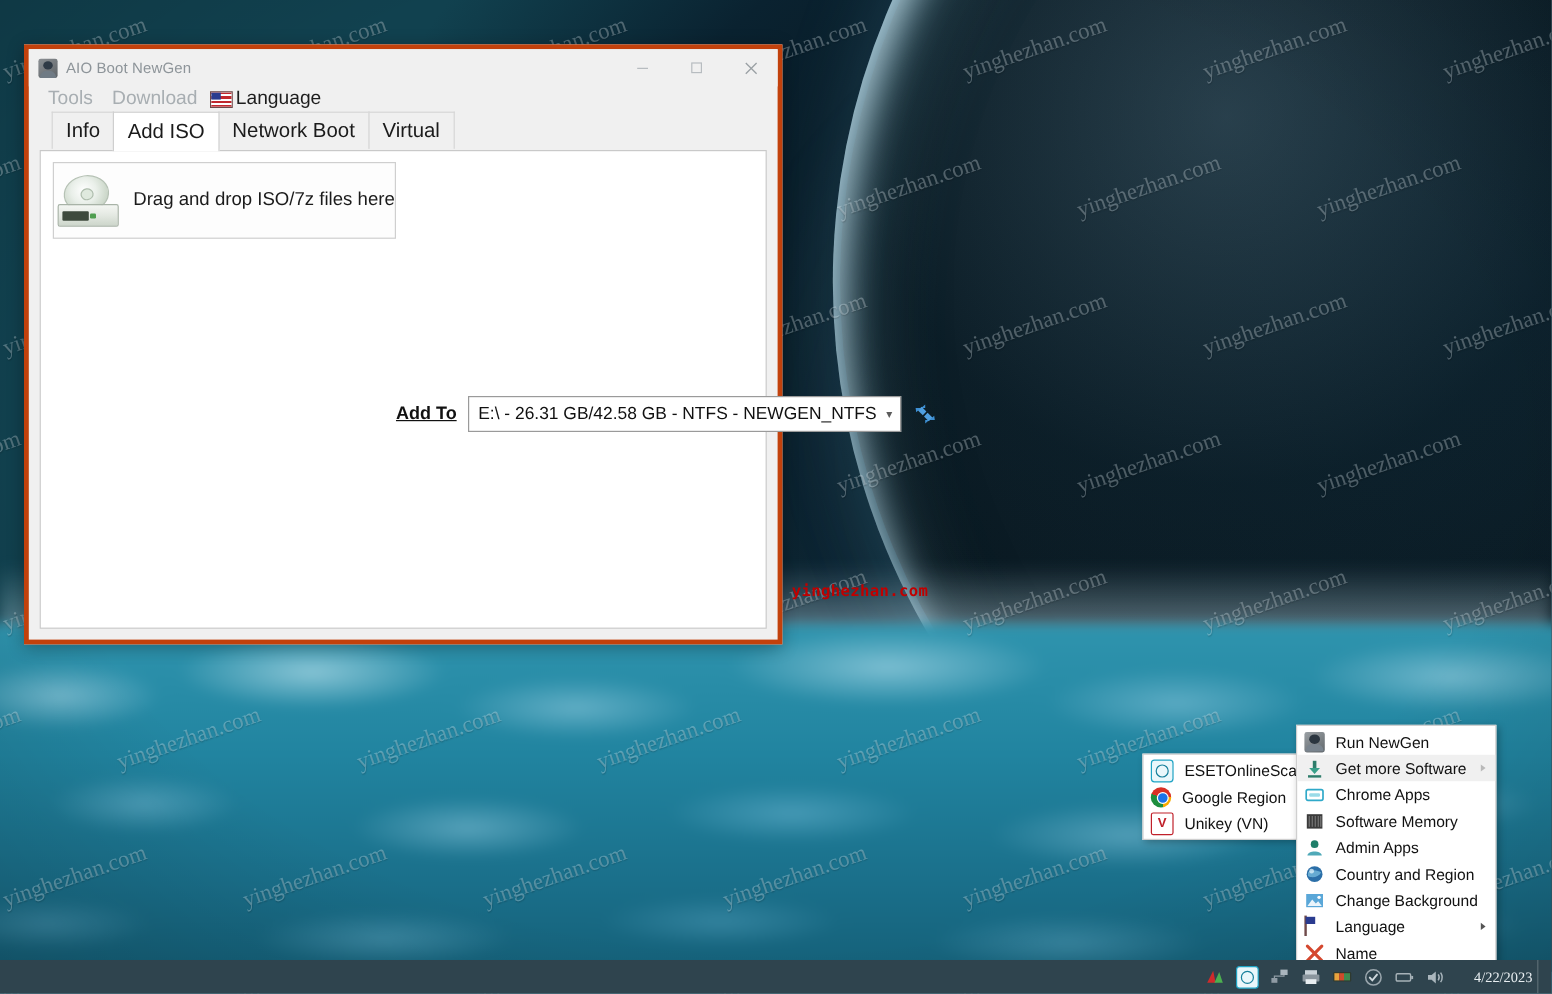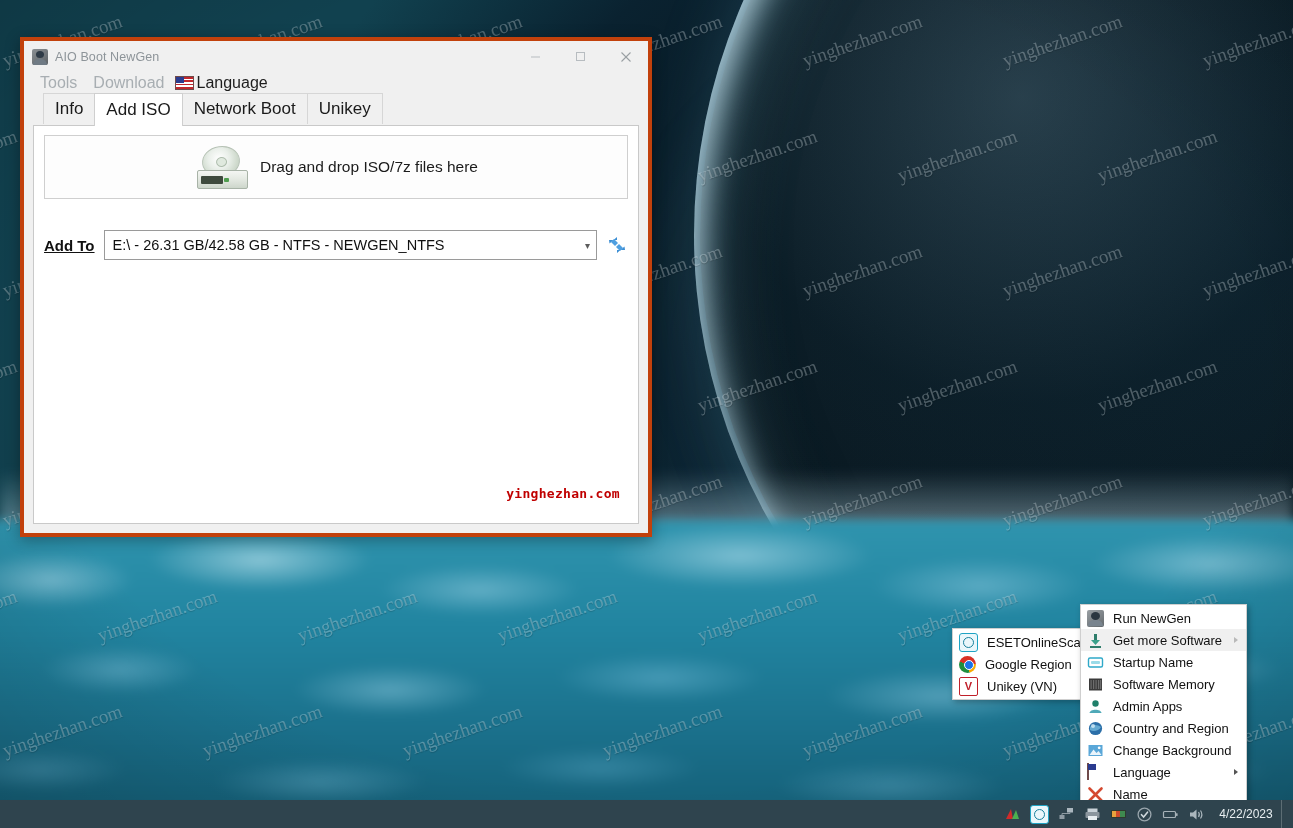--- a/index.html
+++ b/index.html
@@ -213,21 +213,21 @@
     position: relative;
     z-index: 3;
   }
 
   .tabpanel {
     flex: 1;
     margin: 0 9px 9px 9px;
     background: #ffffff;
     border: 1px solid #c9c9c9;
     position: relative;
-    display: flex; flex-direction: column;
+    display: flex; 
     padding: 9px 10px 0 10px;
   }
 
   .dropzone {
     height: 62px;
     border: 1px solid #cfcfcf;
     background: #fdfdfd;
     display: flex; align-items: center; justify-content: center;
     gap: 10px;
     flex: 0 0 auto;
@@ -415,22 +415,22 @@
     width: 1293px; height: 28px;
     background: #2f444e;
     display: flex; align-items: center; justify-content: flex-end;
     padding-right: 4px;
     box-sizing: border-box;
   }
   .tray { display: flex; align-items: center; gap: 9px; margin-right: 10px; }
   .tray-ic { width: 17px; height: 17px; position: relative; }
   .tray-clock {
     color: #e8eef1; font-size: 12px;
-    font-family: Liberation Sans, sans-serif;
-    min-width: 62px; text-align: center;
+    font-family: Liberation Serif, serif;
+    min-width: 62px; text-align: right;
   }
   .show-desktop {
     width: 7px; height: 28px;
     border-left: 1px solid rgba(255,255,255,0.22);
     margin-left: 4px;
   }
 </style>
 </head>
 <body>
 
@@ -537,21 +537,21 @@
             <span class="canton"></span>
         </span>
         <span>Language</span>
       </div>
     </div>
 
     <div class="tabstrip">
       <div class="tab">Info</div>
       <div class="tab active">Add ISO</div>
       <div class="tab">Network Boot</div>
-      <div class="tab">Unikey</div>
+      <div class="tab">Virtual</div>
     </div>
 
     <div class="tabpanel">
 
       <div class="dropzone">
         <div class="disc-icon">
           <div class="disc"></div>
           <div class="drive"></div>
         </div>
         <div class="dropzone-text">Drag and drop ISO/7z files here</div>
@@ -613,21 +613,21 @@
       <span class="ctx-arrow dim"></span>
     </div>
 
     <div class="ctx-item">
       <span class="ctx-icon ico-startup">
         <svg width="17" height="17" viewBox="0 0 17 17" aria-hidden="true">
           <rect x="1.5" y="4" width="14" height="9" rx="1.5" fill="none" stroke="#2fa9c9" stroke-width="1.4"></rect>
           <rect x="4" y="7" width="9" height="3" rx="1" fill="#9adbe8"></rect>
         </svg>
       </span>
-      <span>Startup Name</span>
+      <span>Chrome Apps</span>
     </div>
 
     <div class="ctx-item">
       <span class="ctx-icon ico-vmem">
         <svg width="17" height="17" viewBox="0 0 17 17" aria-hidden="true">
           <rect x="2" y="2.5" width="13" height="12" fill="#3a3a3a"></rect>
           <g fill="#6d6d6d">
             <rect x="3.5" y="4" width="1.2" height="9"></rect>
             <rect x="6" y="4" width="1.2" height="9"></rect>
             <rect x="8.5" y="4" width="1.2" height="9"></rect>

